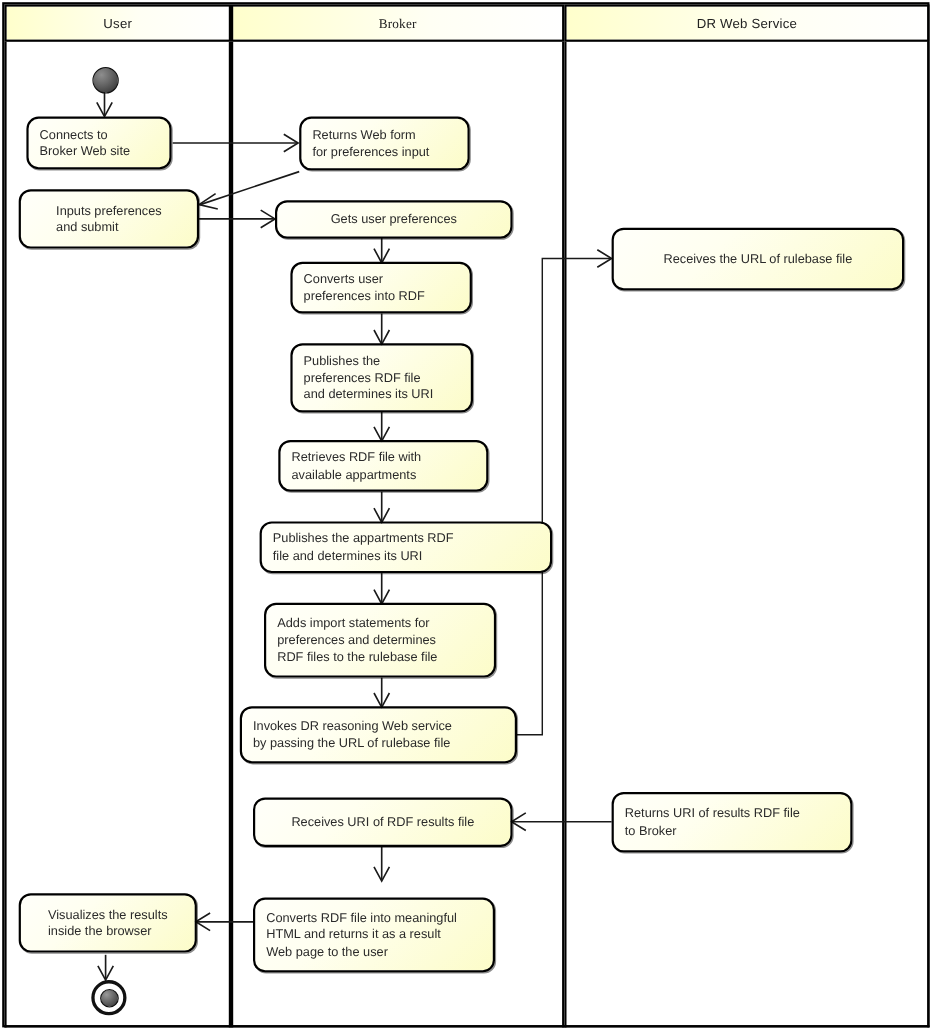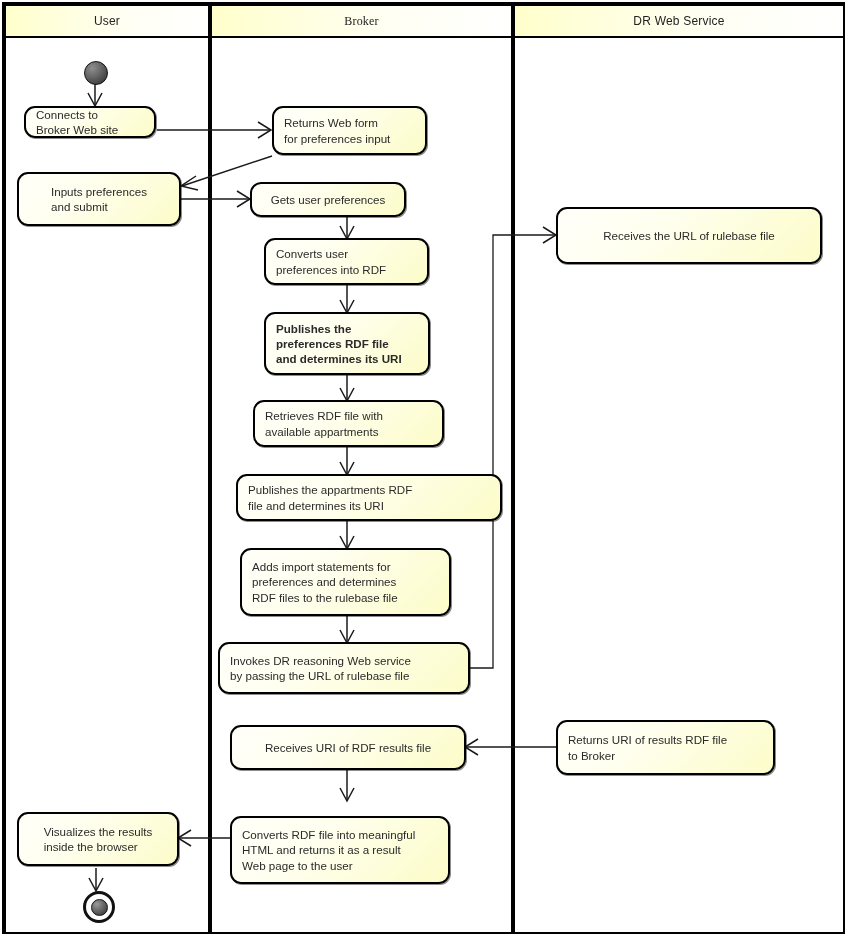--- a/index.html
+++ b/index.html
@@ -108,49 +108,49 @@
 
     <path d="M230,838 L179,838"></path>
     <path d="M191,830 L178,838 L191,846"></path>
 
     <path d="M96,868 L96,890"></path>
     <path d="M89,878 L96,891 L103,878"></path>
   </svg>
 
   <div class="start-node" style="left:84px;top:61px;"></div>
 
-  <div class="node" style="left:24px;top:106px;width:132px;height:32px;">
+  <div class="node" style="left:24px;top:106px;width:132px;height:48px;">
     <span>Connects to
 Broker Web site</span>
   </div>
   <div class="node" style="left:17px;top:172px;width:164px;height:54px;justify-content:center;">
     <span>Inputs preferences
 and submit</span>
   </div>
   <div class="node" style="left:17px;top:812px;width:162px;height:54px;justify-content:center;">
     <span>Visualizes the results
 inside the browser</span>
   </div>
 
   <div class="end-node" style="left:83px;top:891px;">
     <i></i>
   </div>
 
   <div class="node" style="left:272px;top:106px;width:155px;height:49px;">
     <span>Returns Web form
 for preferences input</span>
   </div>
-  <div class="node ctr" style="left:250px;top:182px;width:156px;height:35px;">
+  <div class="node ctr" style="left:250px;top:182px;width:216px;height:35px;">
     <span>Gets user preferences</span>
   </div>
   <div class="node" style="left:264px;top:238px;width:165px;height:47px;">
     <span>Converts user
 preferences into RDF</span>
   </div>
-  <div class="node" style="left:264px;top:312px;width:166px;height:63px;font-weight:bold;">
+  <div class="node" style="left:264px;top:312px;width:166px;height:63px;">
     <span>Publishes the
 preferences RDF file
 and determines its URI</span>
   </div>
   <div class="node" style="left:253px;top:400px;width:191px;height:47px;">
     <span>Retrieves RDF file with
 available appartments</span>
   </div>
   <div class="node" style="left:236px;top:474px;width:266px;height:47px;">
     <span>Publishes the appartments RDF

